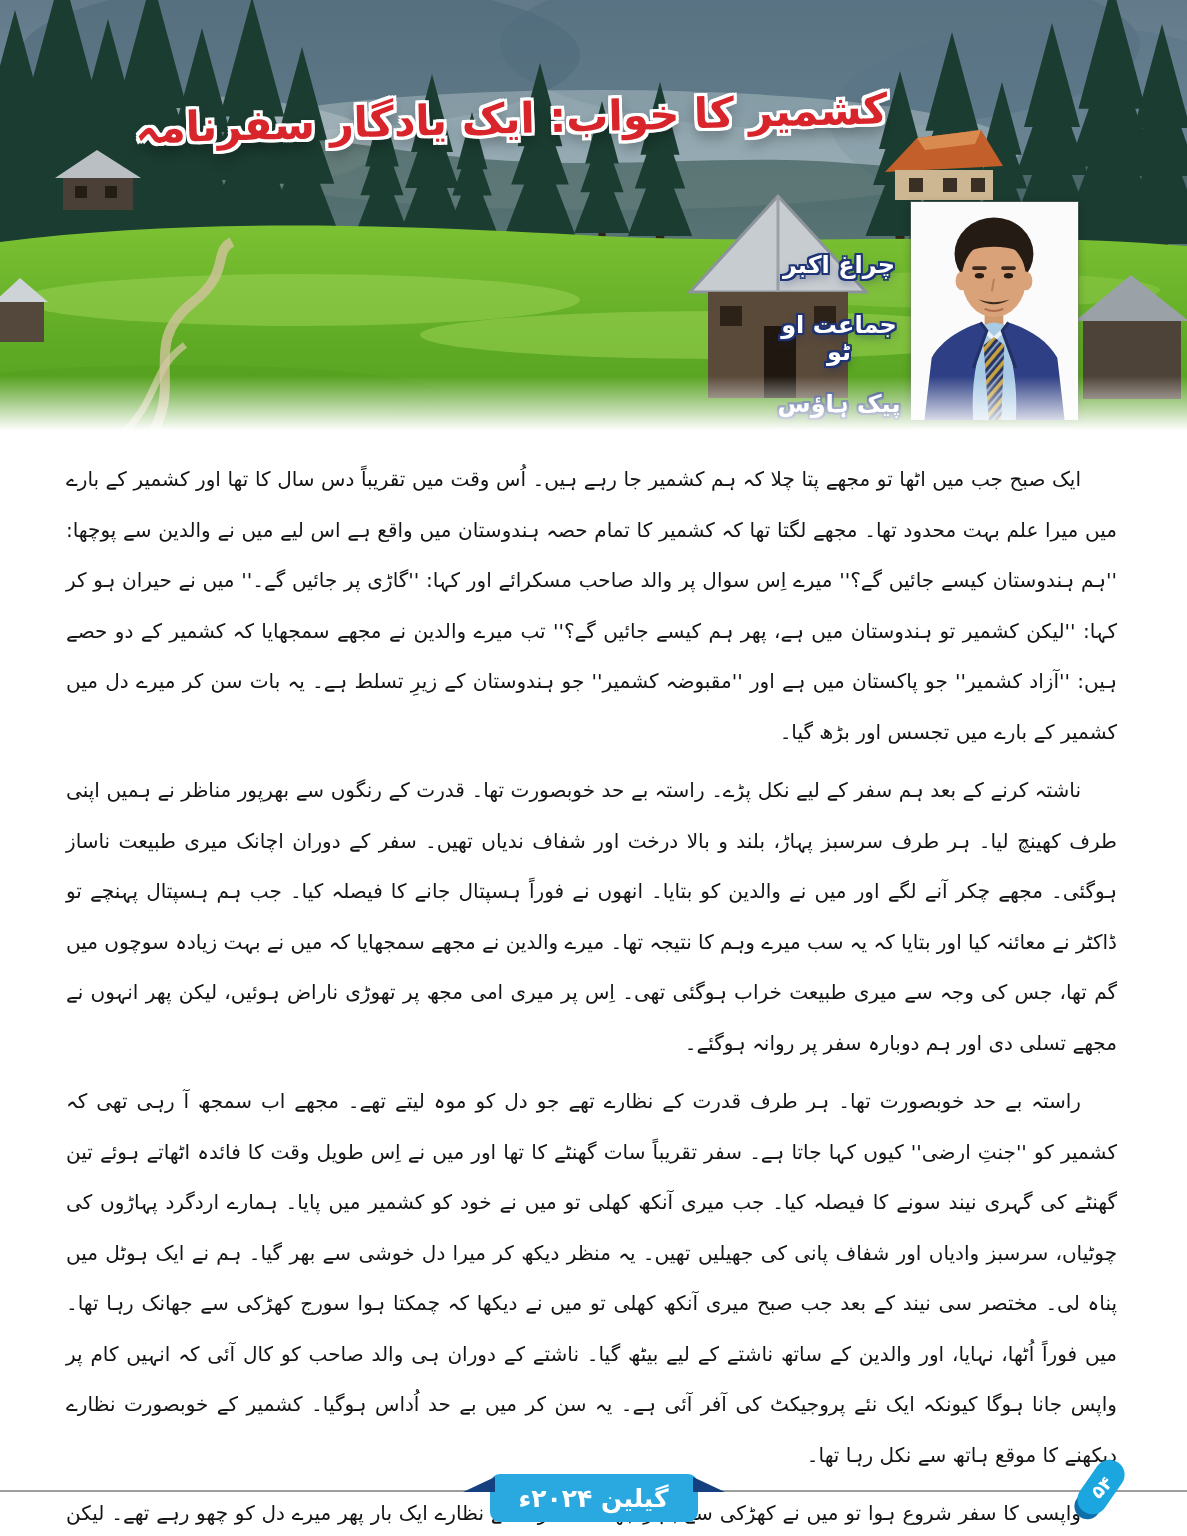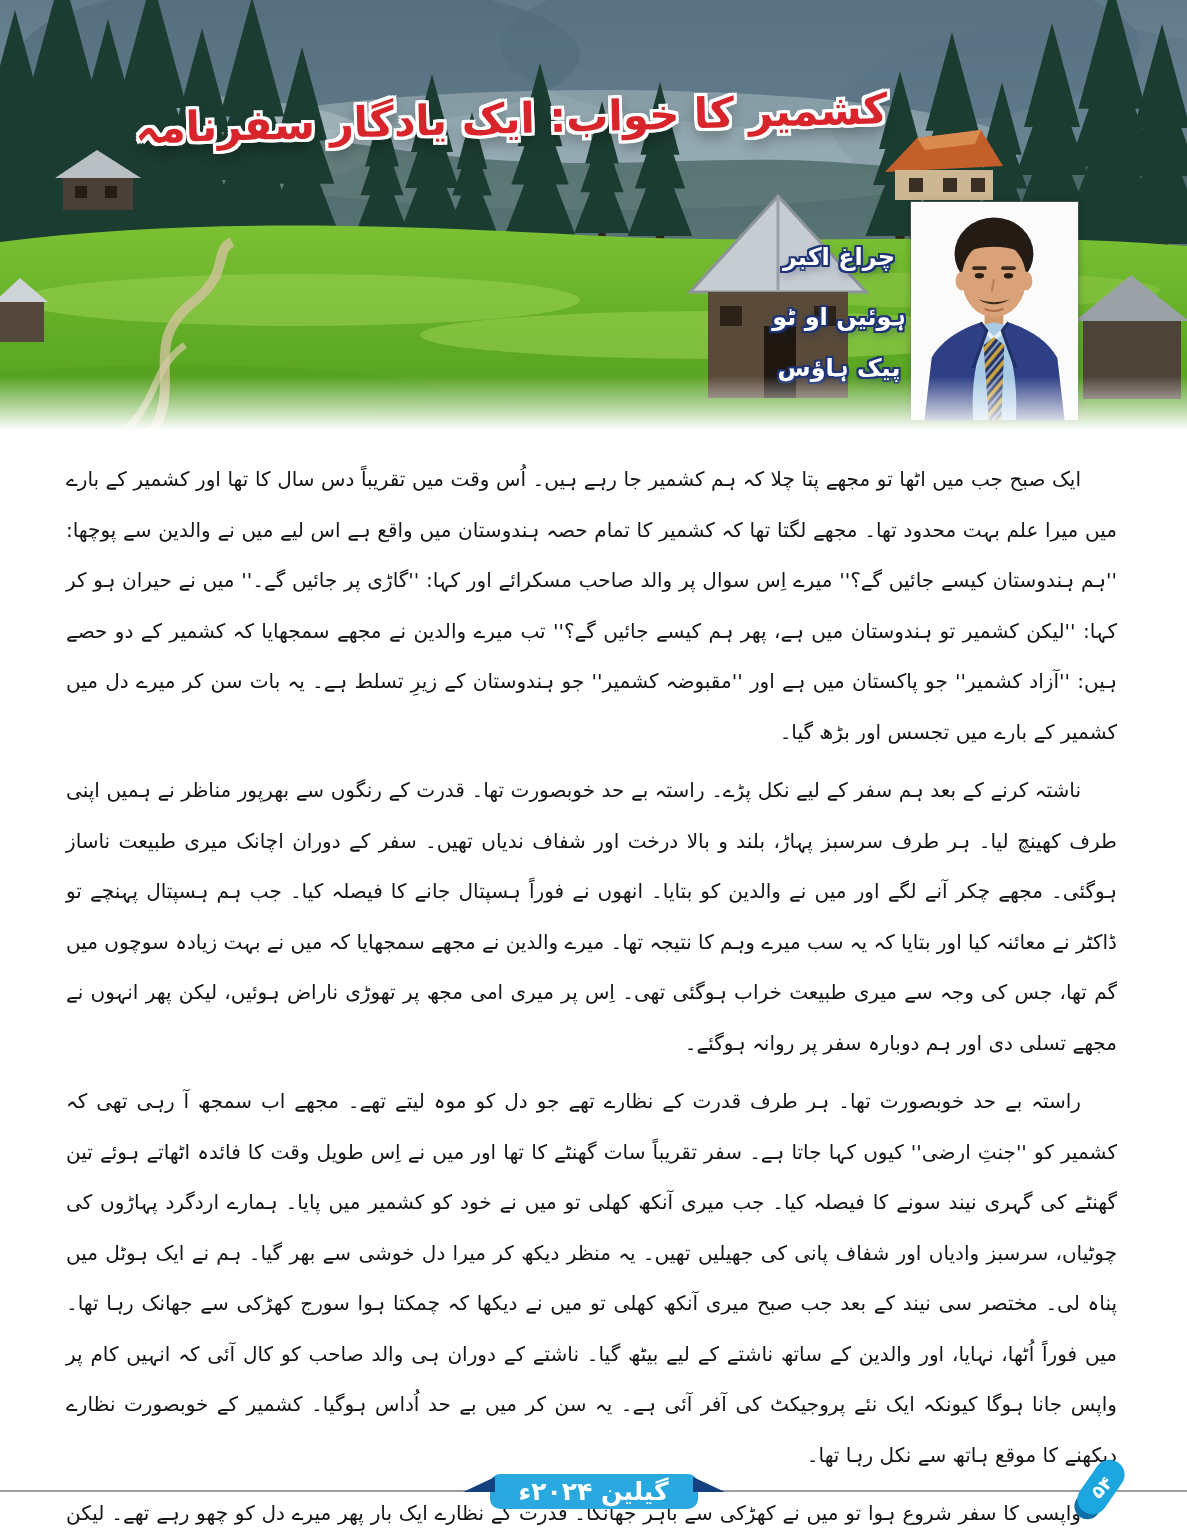--- a/index.html
+++ b/index.html
@@ -19,37 +19,37 @@
            -2px -2px 0 #fff,2px -2px 0 #fff,-2px 2px 0 #fff,2px 2px 0 #fff,
            -3px 3px 0 #fff,3px -3px 0 #fff,-3px -3px 0 #fff,3px 3px 0 #fff,
            0 7px 14px rgba(0,0,0,.45);}
 
   .author{position:absolute;top:244px;right:276px;width:144px;direction:rtl;text-align:center;}
   .author .line{color:#ffffff;font-weight:bold;font-size:24px;line-height:1.15;
          text-shadow:
            -2px 0 0 #1e3476,2px 0 0 #1e3476,0 -2px 0 #1e3476,0 2px 0 #1e3476,
            -2px -2px 0 #1e3476,2px -2px 0 #1e3476,-2px 2px 0 #1e3476,2px 2px 0 #1e3476,
            0 4px 8px rgba(20,35,90,.5);}
-  .author .name{margin-bottom:32px;}
+  .author .name{margin-bottom:32px;margin-top:8px;}
   .author .cls{margin-bottom:24px;}
 
   .portrait{position:absolute;top:202px;left:911px;width:167px;height:218px;background:#fdfdfd;
             box-shadow:0 0 0 1px rgba(120,120,120,.4),0 2px 8px rgba(0,0,0,.25);}
   .portrait svg{display:block;width:100%;height:100%;}
 
   
   .article{position:absolute;top:446px;left:0;width:1187px;box-sizing:border-box;
            padding:0 62px 0 58px;direction:rtl;text-align:justify;
            font-size:20px;line-height:50.5px;color:#151515;}
   .article p{margin:8px;text-indent:36px;}
 
   
   .footer-rule{position:absolute;top:1490px;left:0;width:100%;height:2px;background:#9d9d9d;}
   .year-badge{position:absolute;top:1474px;left:50%;transform:translateX(-50%);
-              width:208px;height:35px;background:#29a9e0;border-radius:10px;
+              width:208px;height:48px;background:#29a9e0;border-radius:10px;
               display:flex;align-items:center;justify-content:center;z-index:3;}
   .year-badge .ribbon{position:absolute;top:3px;width:0;height:0;border-bottom:15px solid #15407f;}
   .year-badge .ribbon.left{left:-27px;border-left:32px solid transparent;}
   .year-badge .ribbon.right{right:-27px;border-right:32px solid transparent;}
   .badge-label{color:#ffffff;font-size:25px;font-weight:bold;direction:rtl;letter-spacing:1px;}
 
   .page-pill-back{position:absolute;top:1481px;left:1068px;width:56px;height:26px;border-radius:13px;
                   background:#0f6fa8;transform:rotate(-55deg);z-index:1;}
   .page-pill{position:absolute;top:1472px;left:1071px;width:60px;height:30px;border-radius:15px;
              background:#1ba6e0;transform:rotate(-55deg);display:flex;align-items:center;
@@ -154,21 +154,21 @@
       <g transform="translate(1075,275)">
         <polygon points="0,46 56,0 114,46" fill="#9aa2a8"></polygon>
         <rect x="8" y="46" width="98" height="78" fill="#4e4338"></rect>
       </g>
     </svg>
 
     <h1 class="title">کشمیر کا خواب: ایک یادگار سفرنامہ</h1>
 
     <div class="author">
       <div class="line name">چراغ اکبر</div>
-      <div class="line cls">ہوئیں او ٹو</div>
+      <div class="line cls">جماعت او ٹو</div>
       <div class="line house">پیک ہاؤس</div>
     </div>
 
     <div class="portrait">
       <svg viewBox="0 0 159 210">
         <rect width="159" height="210" fill="#fbfbfb"></rect>
         <ellipse cx="79" cy="50" rx="38" ry="35" fill="#241b14"></ellipse>
         <rect x="70" y="100" width="18" height="22" fill="#cf9a70"></rect>
         <ellipse cx="48" cy="76" rx="6" ry="9" fill="#d9a278"></ellipse>
         <ellipse cx="110" cy="76" rx="6" ry="9" fill="#d9a278"></ellipse>

